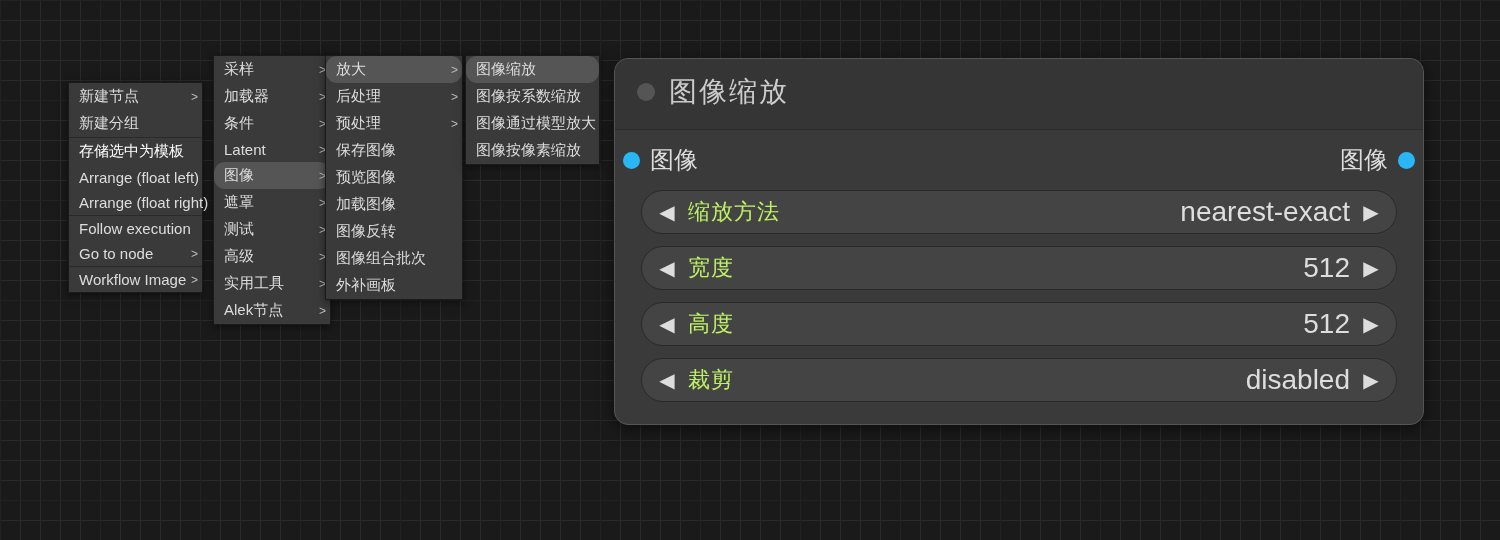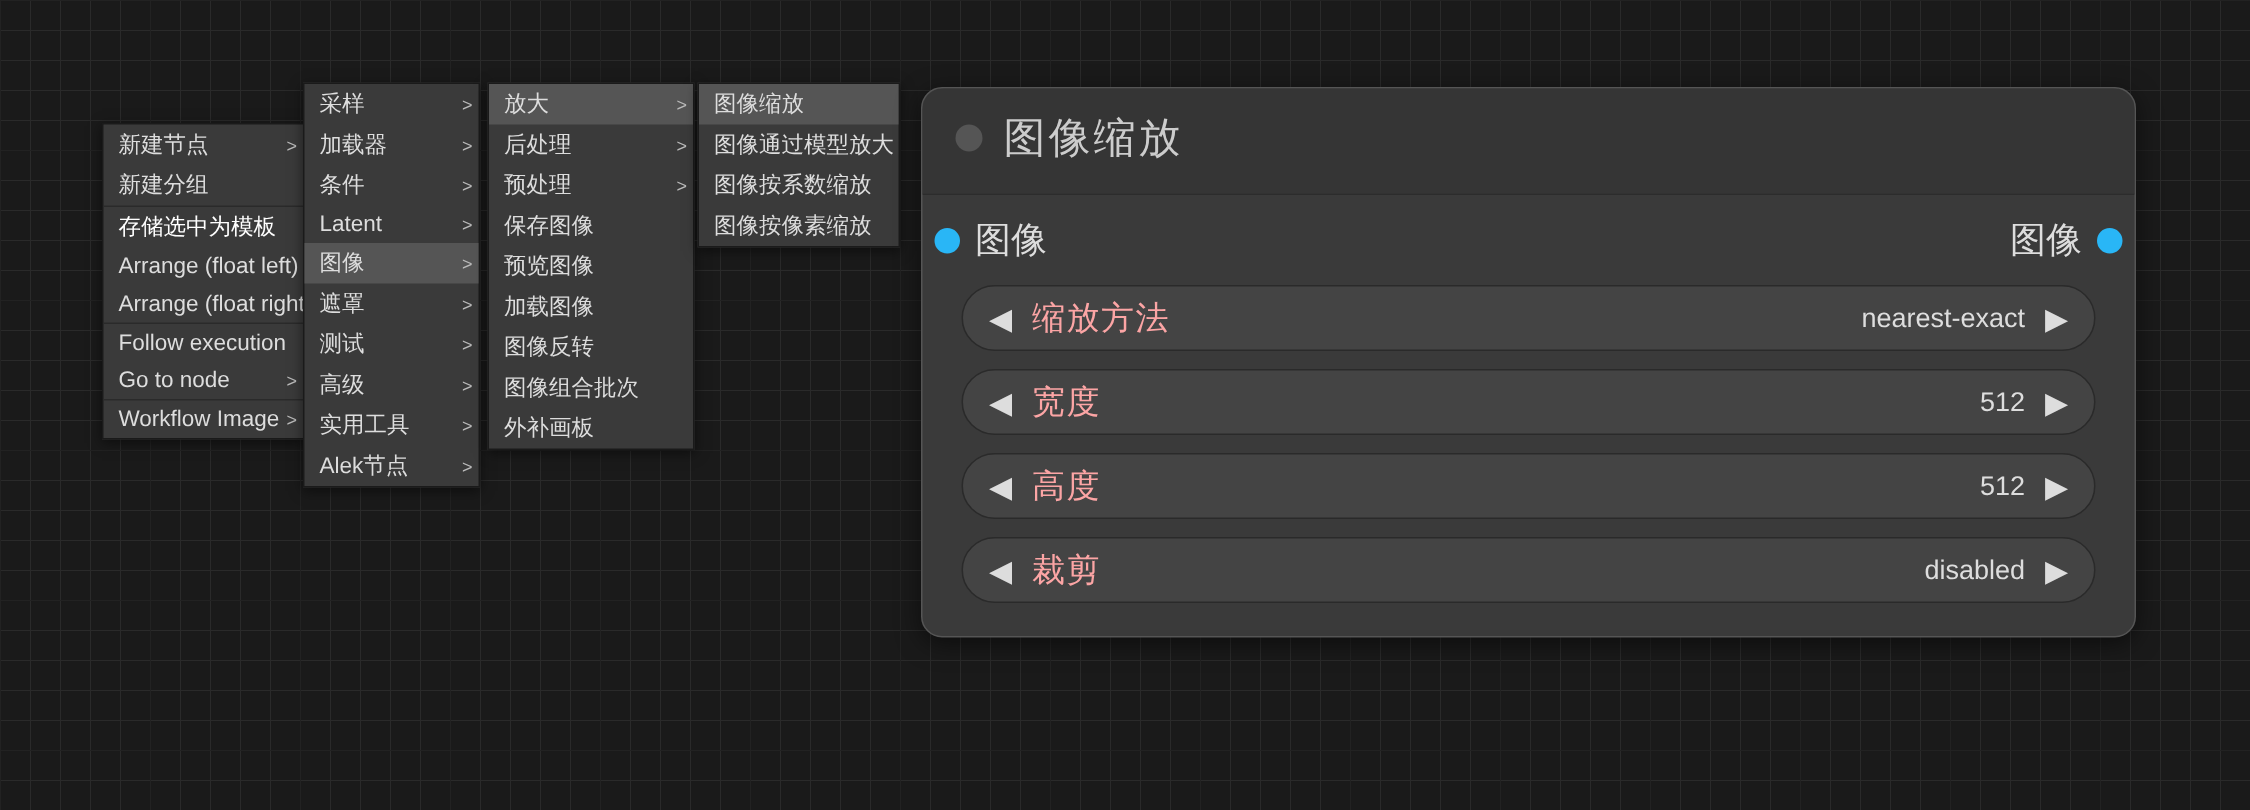--- a/index.html
+++ b/index.html
@@ -21,21 +21,21 @@
   box-shadow: 0 2px 8px rgba(0,0,0,.5);
   font-size: 15px; color: #ddd;
 }
 .menu-item {
   padding: 4px 18px 4px 10px;
   position: relative; white-space: nowrap;
   min-height: 25px; display: flex; align-items: center;
   cursor: default;
 }
 .menu-item.disabled { color: #ffffff; }
-.menu-item.highlighted { background: #555; }
+.menu-item.highlighted { background: #555; border-radius: 11px; }
 .menu-item .chev {
   position: absolute; right: 4px; top: 50%; transform: translateY(-50%);
   font-size: 12px; color: #bbb;
 }
 .menu .sep { height: 1px; background: #2a2a2a; margin: 0; }
 .refresh-icon {
   display:inline-block; margin-left:8px; width:14px; height:14px;
   border:2px solid #3fc24a; border-left-color:transparent; border-radius:50%;
   position:relative;
 }
@@ -79,22 +79,22 @@
 .param {
   display: flex; align-items: center;
   background: #444; border: 1px solid #2a2a2a;
   border-radius: 22px; height: 44px;
   padding: 0 10px;
 }
 .param .arrow {
   width: 30px; text-align: center; font-size: 20px; color: #ddd;
   user-select: none;
 }
-.param .label { font-size: 22px; color: #fca5a5; margin-left: 6px; letter-spacing: 1px; }
-.param .value { margin-left: auto; margin-right: 6px; font-size: 18px; color: #ddd; }
+.param .label { font-size: 22px; color: #bef264; margin-left: 6px; letter-spacing: 1px; }
+.param .value { margin-left: auto; margin-right: 6px; font-size: 28px; color: #ddd; }
 </style>
 </head>
 <body>
 
 <div class="menu" id="m1" style="left:68px; top:55px; width:135px;margin-top:27px;">
     <div class="menu-item">
       <span>新建节点</span>
       <span class="chev">&gt;</span>
     </div>
     <div class="menu-item">
@@ -117,21 +117,21 @@
     <div class="menu-item">
       <span>Go to node</span>
       <span class="chev">&gt;</span>
     </div>
     <div class="sep"></div>
     <div class="menu-item">
       <span>Workflow Image</span>
       <span class="chev">&gt;</span>
     </div>
   </div>
-<div class="menu" id="m2" style="left:202px; top:55px; width:118px;">
+<div class="menu" id="m2" style="left:213px; top:55px; width:118px;">
     <div class="menu-item">
       <span>采样</span>
       <span class="chev">&gt;</span>
     </div>
     <div class="menu-item">
       <span>加载器</span>
       <span class="chev">&gt;</span>
     </div>
     <div class="menu-item">
       <span>条件</span>
@@ -196,24 +196,24 @@
     </div>
     <div class="menu-item">
       <span>外补画板</span>
     </div>
   </div>
 <div class="menu" id="m4" style="left:465px; top:55px; width:135px;">
     <div class="menu-item highlighted">
       <span>图像缩放</span>
     </div>
     <div class="menu-item">
+      <span>图像按系数缩放</span>
+    </div>
+    <div class="menu-item">
       <span>图像通过模型放大</span>
-    </div>
-    <div class="menu-item">
-      <span>图像按系数缩放</span>
     </div>
     <div class="menu-item">
       <span>图像按像素缩放</span>
     </div>
   </div>
 
 <div class="node">
   <div class="node-header">
     <span class="dot"></span>
     <span class="node-title">图像缩放</span>

